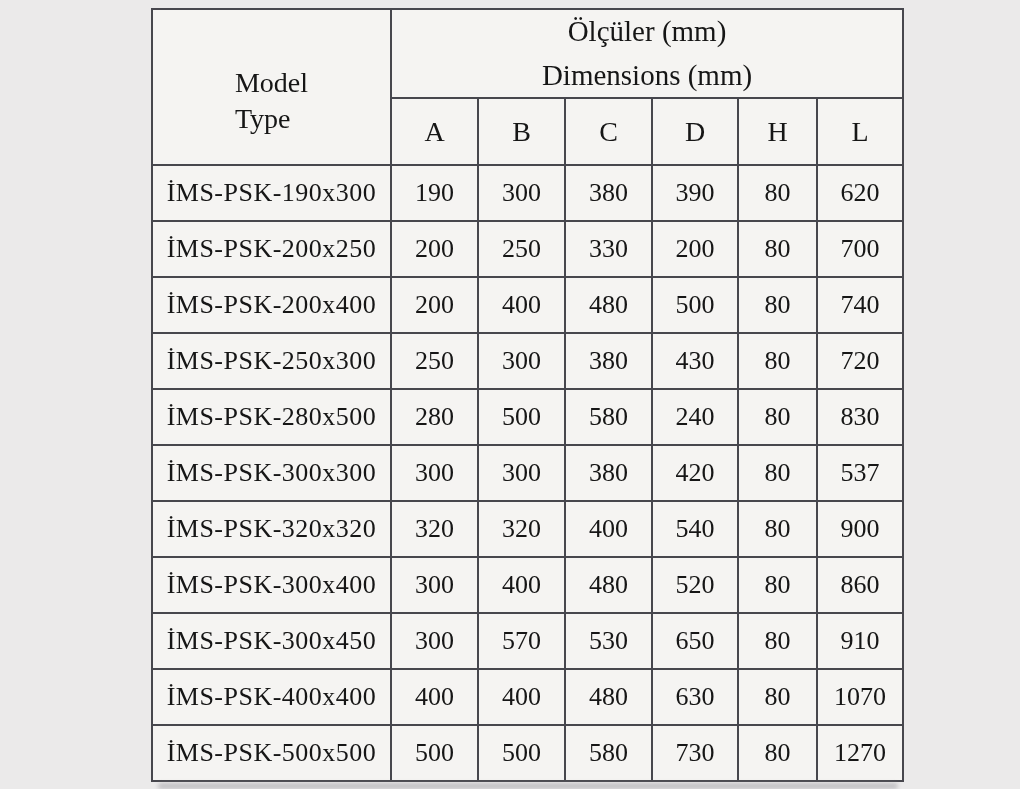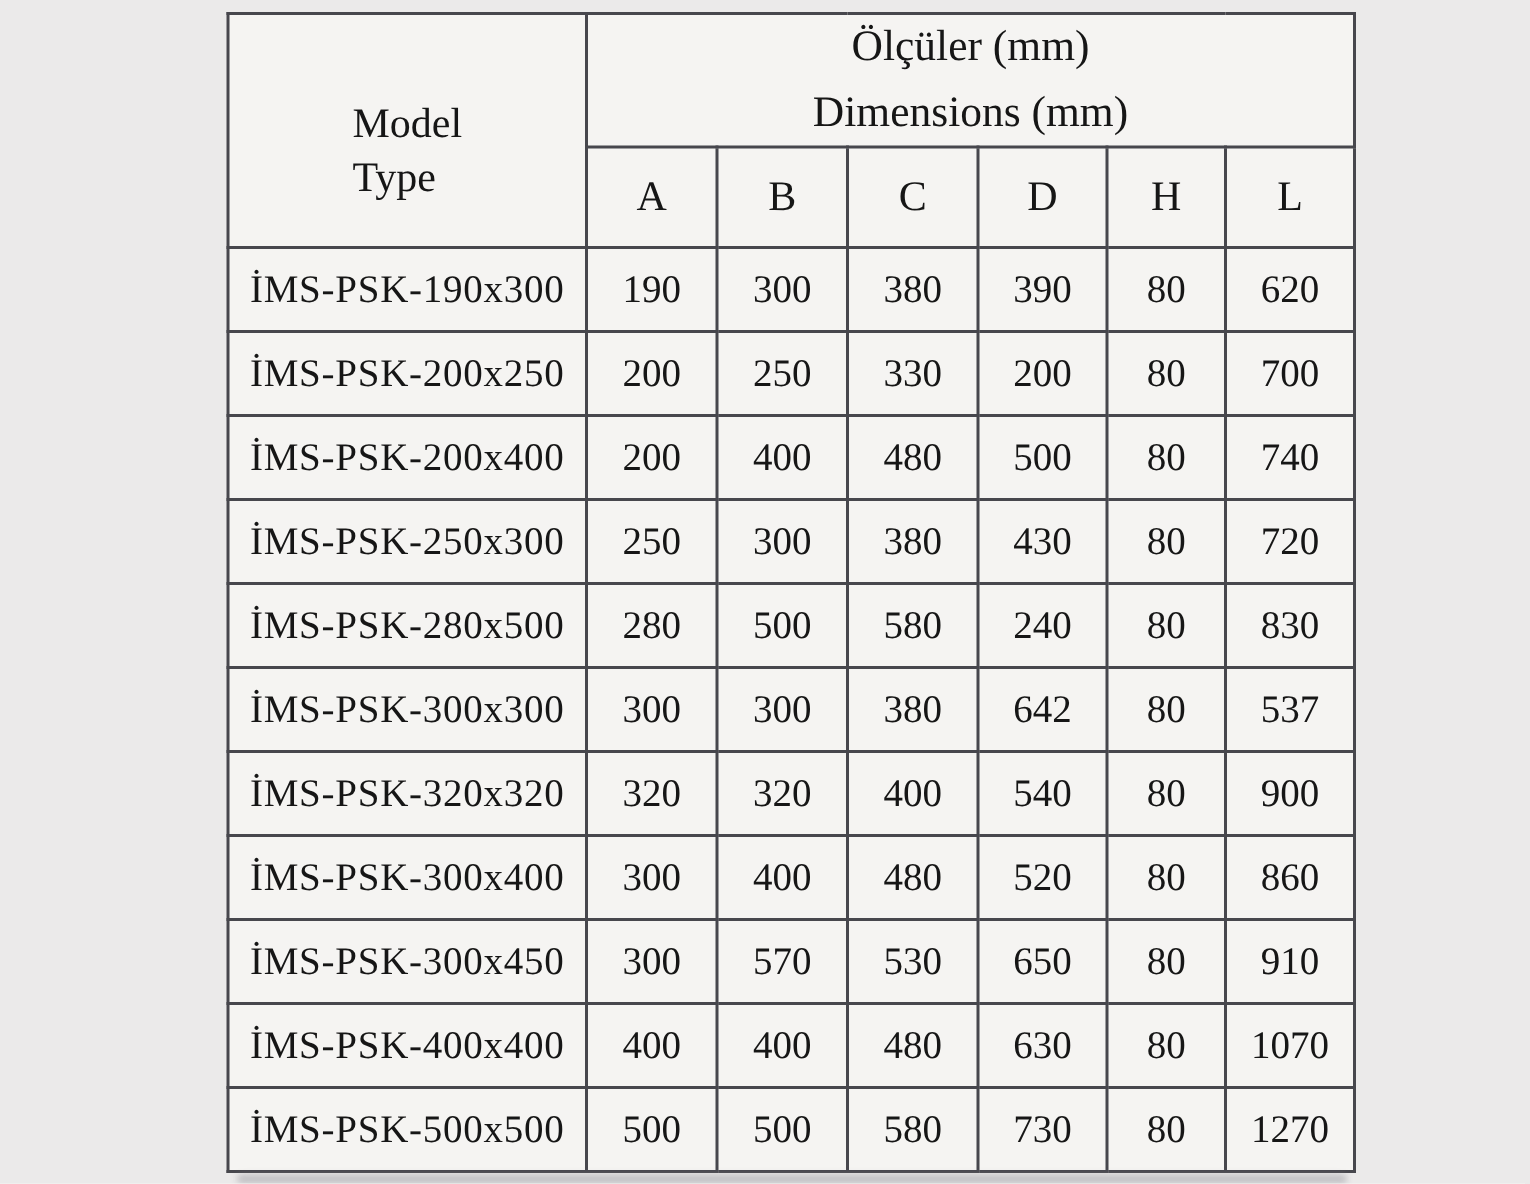--- a/index.html
+++ b/index.html
@@ -164,21 +164,21 @@
           <td class="num-cell">580</td>
           <td class="num-cell">240</td>
           <td class="num-cell">80</td>
           <td class="num-cell">830</td>
         </tr>
         <tr>
           <td class="model-cell">İMS-PSK-300x300</td>
           <td class="num-cell">300</td>
           <td class="num-cell">300</td>
           <td class="num-cell">380</td>
-          <td class="num-cell">642</td>
+          <td class="num-cell">420</td>
           <td class="num-cell">80</td>
           <td class="num-cell">537</td>
         </tr>
         <tr>
           <td class="model-cell">İMS-PSK-320x320</td>
           <td class="num-cell">320</td>
           <td class="num-cell">320</td>
           <td class="num-cell">400</td>
           <td class="num-cell">540</td>
           <td class="num-cell">80</td>

